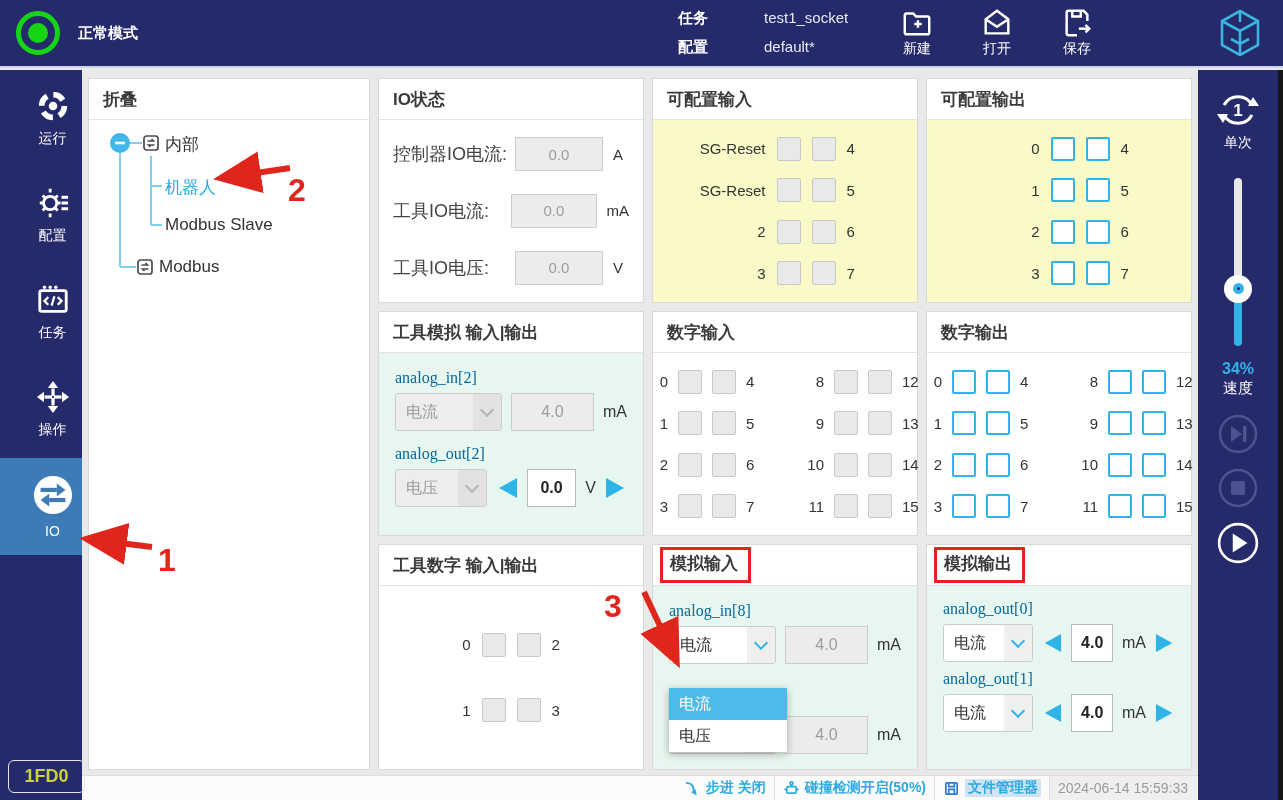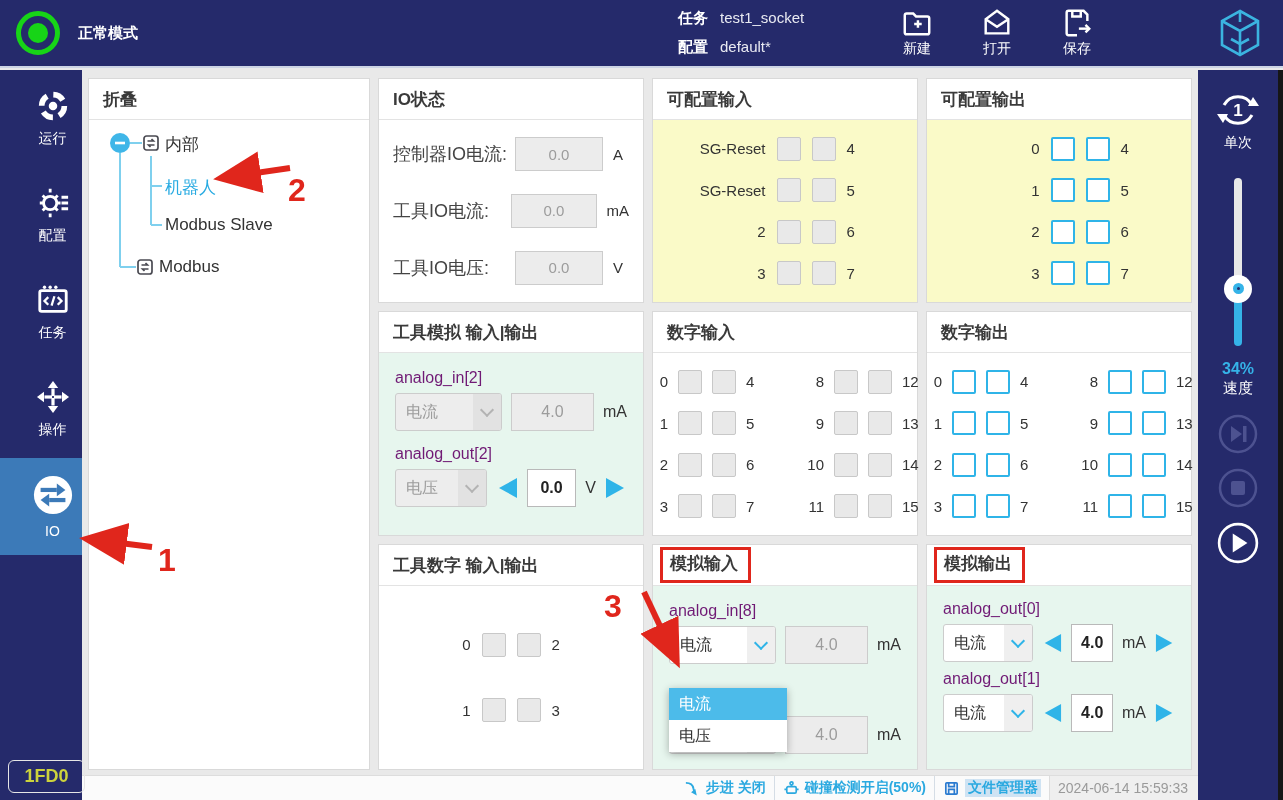--- a/index.html
+++ b/index.html
@@ -8,21 +8,21 @@
 
   
   .header { position:absolute; top:0; left:0; right:0; height:68px; background:#252a6b; color:#fff; border-bottom:2px solid #ccd4e4; z-index:10; }
   .mode { position:absolute; left:16px; top:11px; display:flex; align-items:center; gap:18px; }
   .mode-dot { width:44px; height:44px; border:5px solid #17d417; border-radius:50%; display:flex; align-items:center; justify-content:center; }
   .mode-dot .core { width:20px; height:20px; background:#17d417; border-radius:50%; }
   .mode-label { font-size:15px; font-weight:bold; }
   .taskcfg { position:absolute; left:678px; top:9px; font-size:15px; display:flex; flex-direction:column; gap:10px; }
   .taskcfg .row { display:flex; gap:12px; }
   .taskcfg .lbl { font-weight:bold; }
-  .taskcfg .val { color:#e9eaf2; }
+  .taskcfg .val { color:#e9eaf2;margin-left:44px; }
   .hdr-btn { position:absolute; top:7px; width:72px; display:flex; flex-direction:column; align-items:center; gap:1px; font-size:14px; cursor:pointer; }
   .hdr-btn.b1{ left:881px; } .hdr-btn.b2{ left:961px; } .hdr-btn.b3{ left:1041px; }
   .logo { position:absolute; right:20px; top:8px; }
 
   
   .left-sb { position:absolute; left:0; top:70px; bottom:0; width:82px; background:#252a6b; color:#fff; z-index:5; }
   .sb-item { height:97px; display:flex; flex-direction:column; align-items:center; justify-content:center; gap:7px; font-size:14px; cursor:pointer;padding-left:23px; }
   .sb-item.active { background:#3c7ab8; }
   .sb-badge { position:absolute; left:8px; bottom:7px; width:77px; height:33px; border:1px solid #e6e6e6; border-radius:6px; color:#ccd23c; font-size:18px; font-weight:bold; display:flex; align-items:center; justify-content:center; }
 
@@ -68,21 +68,21 @@
   .cfg-row .lb { width:30px; text-align:left; font-size:15px; color:#333; }
   .cb { width:24px; height:24px; background:#e9e9e9; border:1px solid #c8c8c8; border-radius:2px; }
   .cb.en { background:#fff; border:2px solid #2fb4e8; cursor:pointer; }
   .dig-row { display:flex; justify-content:center; gap:30px; }
   .dig-group { display:flex; align-items:center; gap:10px; }
   .dig-group .num { width:24px; text-align:right; font-size:15px; color:#333; }
   .dig-group .num.nl { text-align:left; }
 
   
   .an-bd { padding:12px 16px; position:relative; }
-  .an-label { font-size:16px; color:#701a75; margin:4px 0 6px 0; }
+  .an-label { font-size:16px; color:#0369a1; margin:4px 0 6px 0;font-family:Liberation Serif, serif; }
   .ctl-row { display:flex; align-items:center; gap:9px; }
   .sel { width:108px; height:38px; border:1px solid #ccc; border-radius:3px; display:flex; align-items:center; justify-content:space-between; font-size:16px; overflow:hidden; }
   .sel .txt { padding-left:10px; }
   .sel .chev { width:28px; height:100%; display:flex; align-items:center; justify-content:center; }
   .chev::after { content:''; width:8px; height:8px; border-left:2px solid currentcolor; border-bottom:2px solid currentcolor; transform:rotate(-45deg); margin-top:-4px; }
   .sel.dis { background:#ededed; color:#9c9c9c; }
   .sel.dis .chev { background:#e2e2e2; color:#b3b3b3; }
   .sel.en { background:#fff; color:#333; cursor:pointer; }
   .sel.en .chev { background:#efefef; color:#2fb4e8; }
   .inp-dis { width:84px; height:38px; background:#ececec; border:1px solid #ccc; color:#9c9c9c; font-size:16px; display:flex; align-items:center; justify-content:center; }

